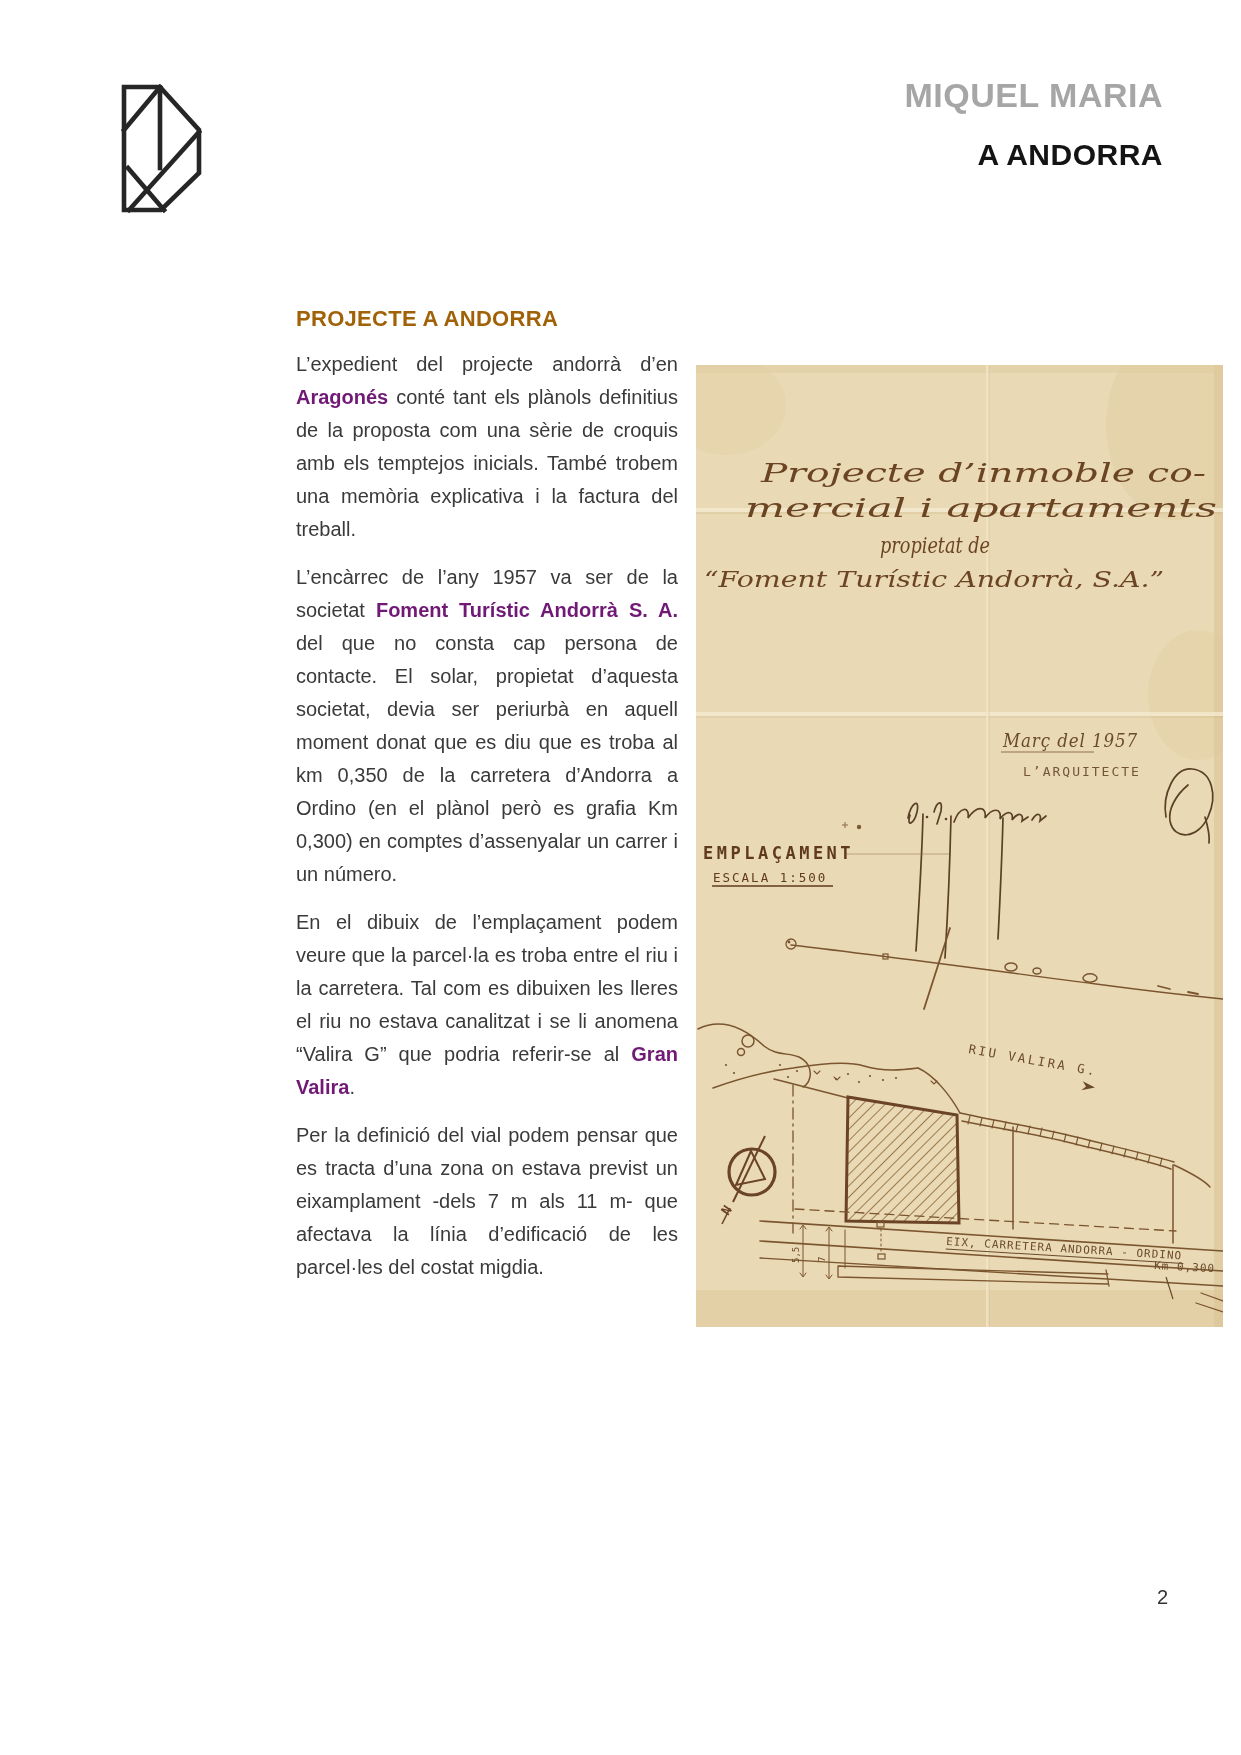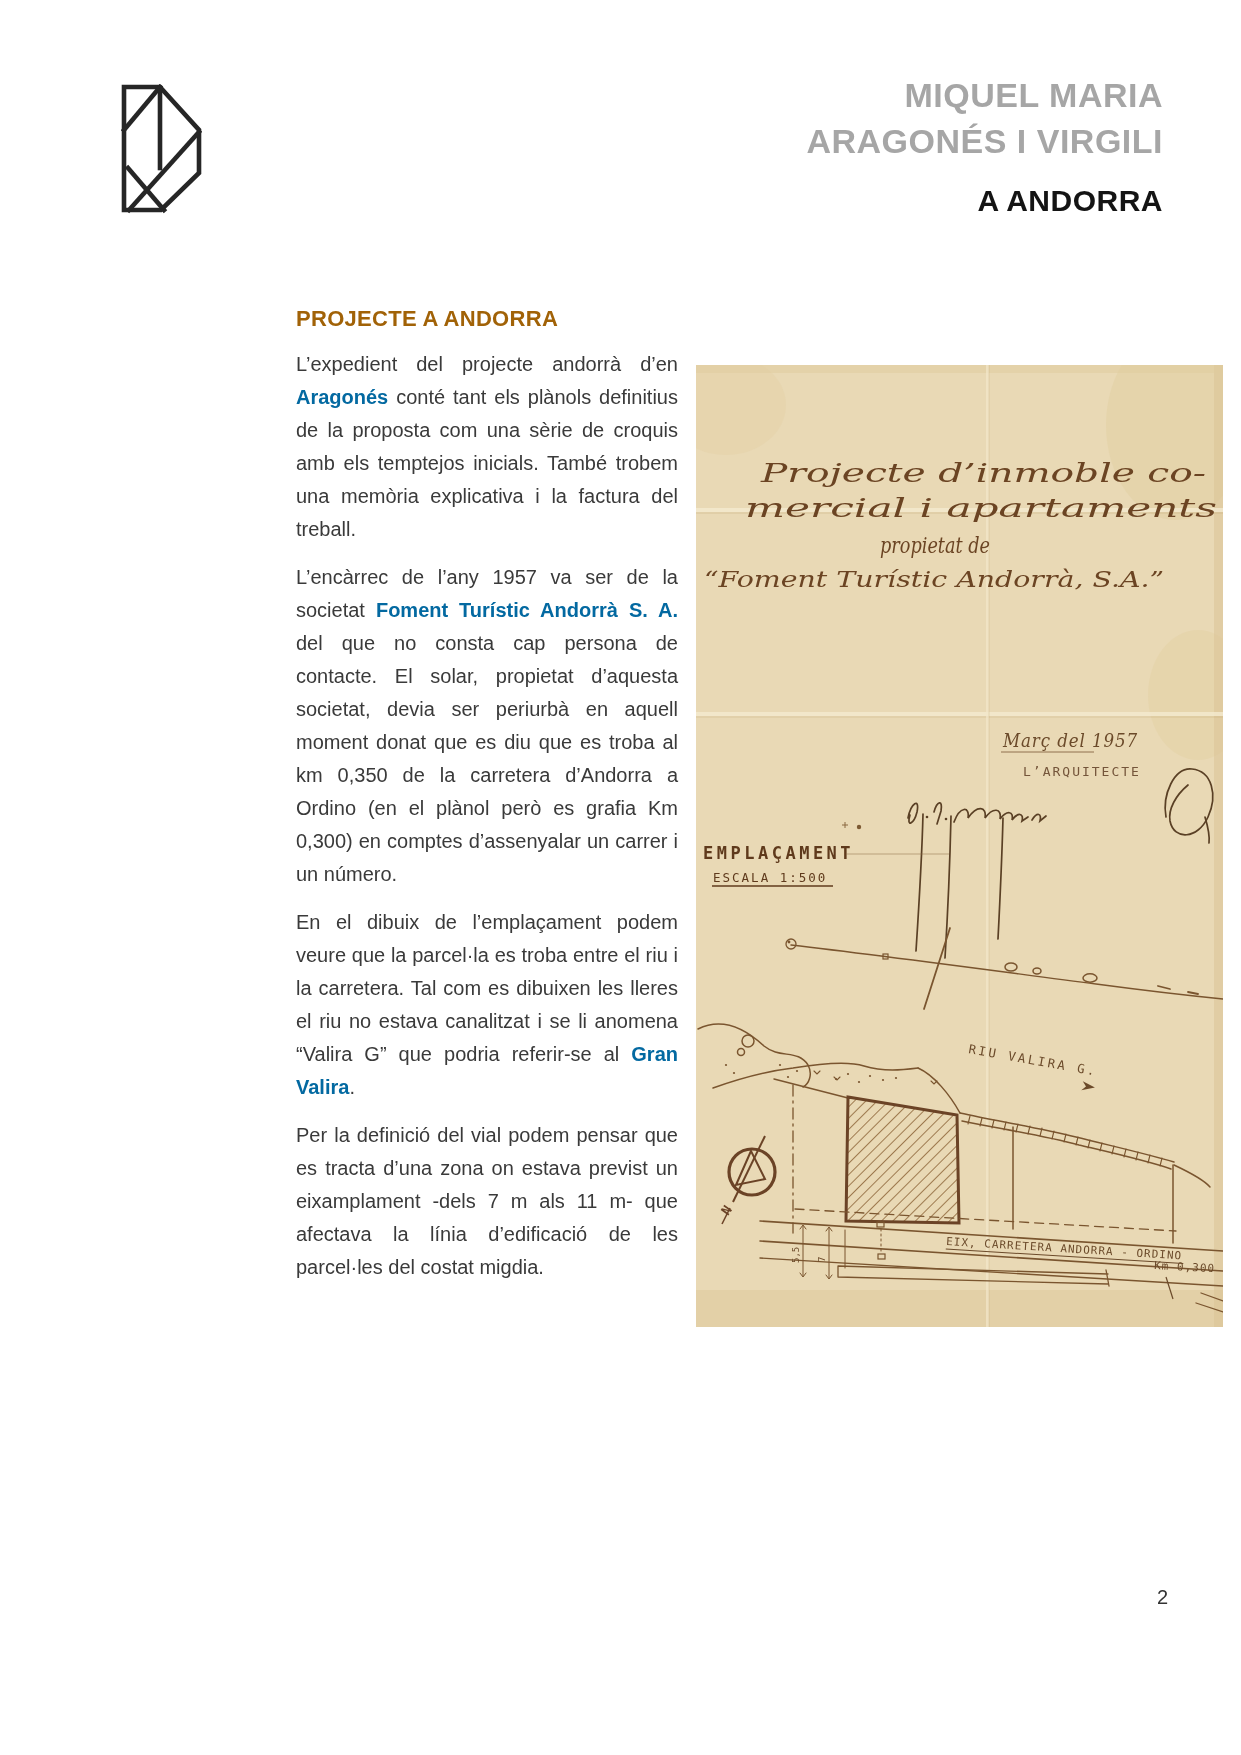--- a/index.html
+++ b/index.html
@@ -10,21 +10,21 @@
   
   .logo{position:absolute;left:121px;top:84px;}
   
   .header-block{position:absolute;right:78px;top:72px;text-align:right;}
   .header-name{font-size:34px;font-weight:bold;color:#a6a6a6;line-height:46px;letter-spacing:.5px;}
   .header-sub{font-size:30px;font-weight:bold;color:#141414;line-height:46px;margin-top:14px;letter-spacing:.5px;}
   
   .content{position:absolute;left:296px;top:306px;width:879px;}
   .section-heading{font-size:22px;font-weight:bold;color:#a16207;margin:0 0 16px 0;letter-spacing:.3px;}
   .content p{margin:0 0 15px 0;font-size:20px;line-height:33px;text-align:justify;color:#3a3a3a;}
-  .content p b{color:#0369a1;}
+  .content p b{color:#701a75;}
   .scanwrap{float:right;width:479px;height:962px;margin:17px 0 14px 18px;}
   .scan-svg{display:block;width:527px;height:962px;}
   .page-number{position:absolute;right:73px;top:1586px;font-size:20px;color:#333;}
   svg text{user-select:none;}
 </style>
 </head>
 <body>
 
 <div class="page">
 
@@ -35,21 +35,20 @@
         <path d="M39,3 L3,46"></path>
         <path d="M39,4 L39,84"></path>
         <path d="M78,48 L8,126"></path>
         <path d="M7,84 L43,126"></path>
       </g>
     </svg>
   </div>
 
   <div class="header-block">
     <div class="header-name">MIQUEL MARIA</div>
-    <div class="header-name">ARAGONÉS I VIRGILI</div>
     <div class="header-sub">A ANDORRA</div>
   </div>
 
   <div class="content">
     <h1 class="section-heading">PROJECTE A ANDORRA</h1>
 
     <div class="scanwrap">
       <svg class="scan-svg" viewBox="0 0 527 962">
         <defs>
           <pattern id="hatch" width="8" height="8" patternUnits="userSpaceOnUse" patternTransform="rotate(45)">

